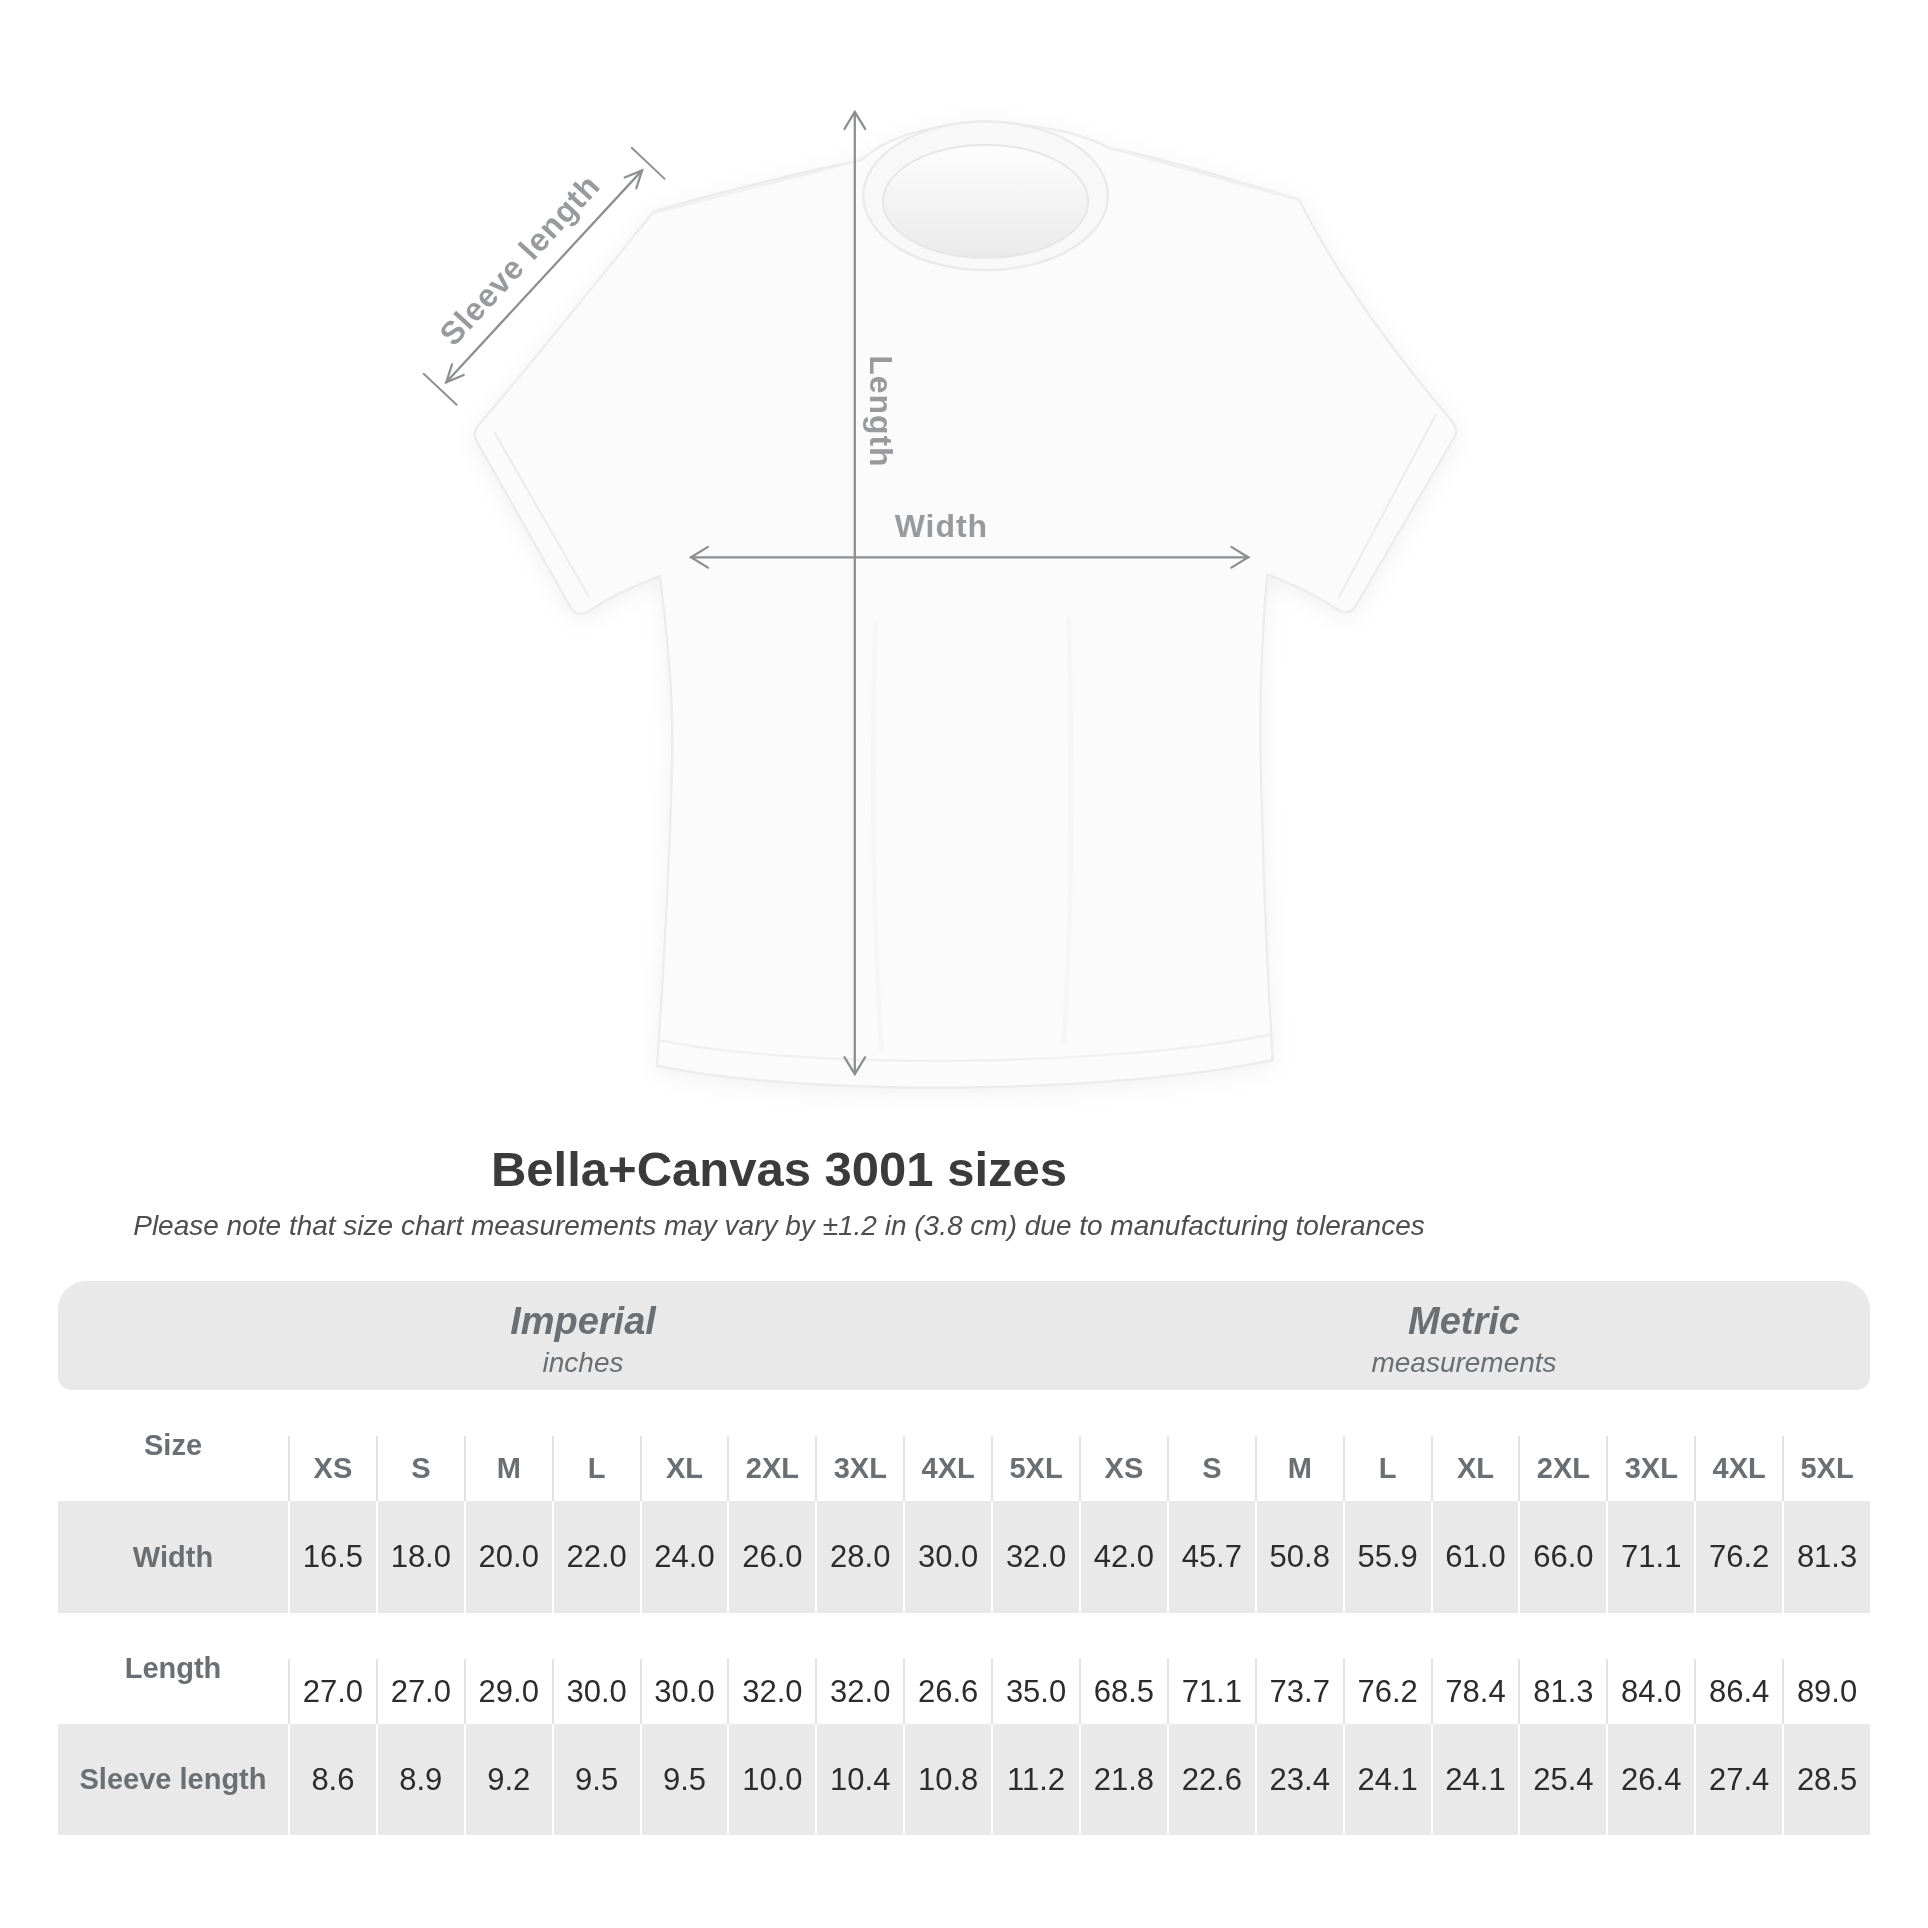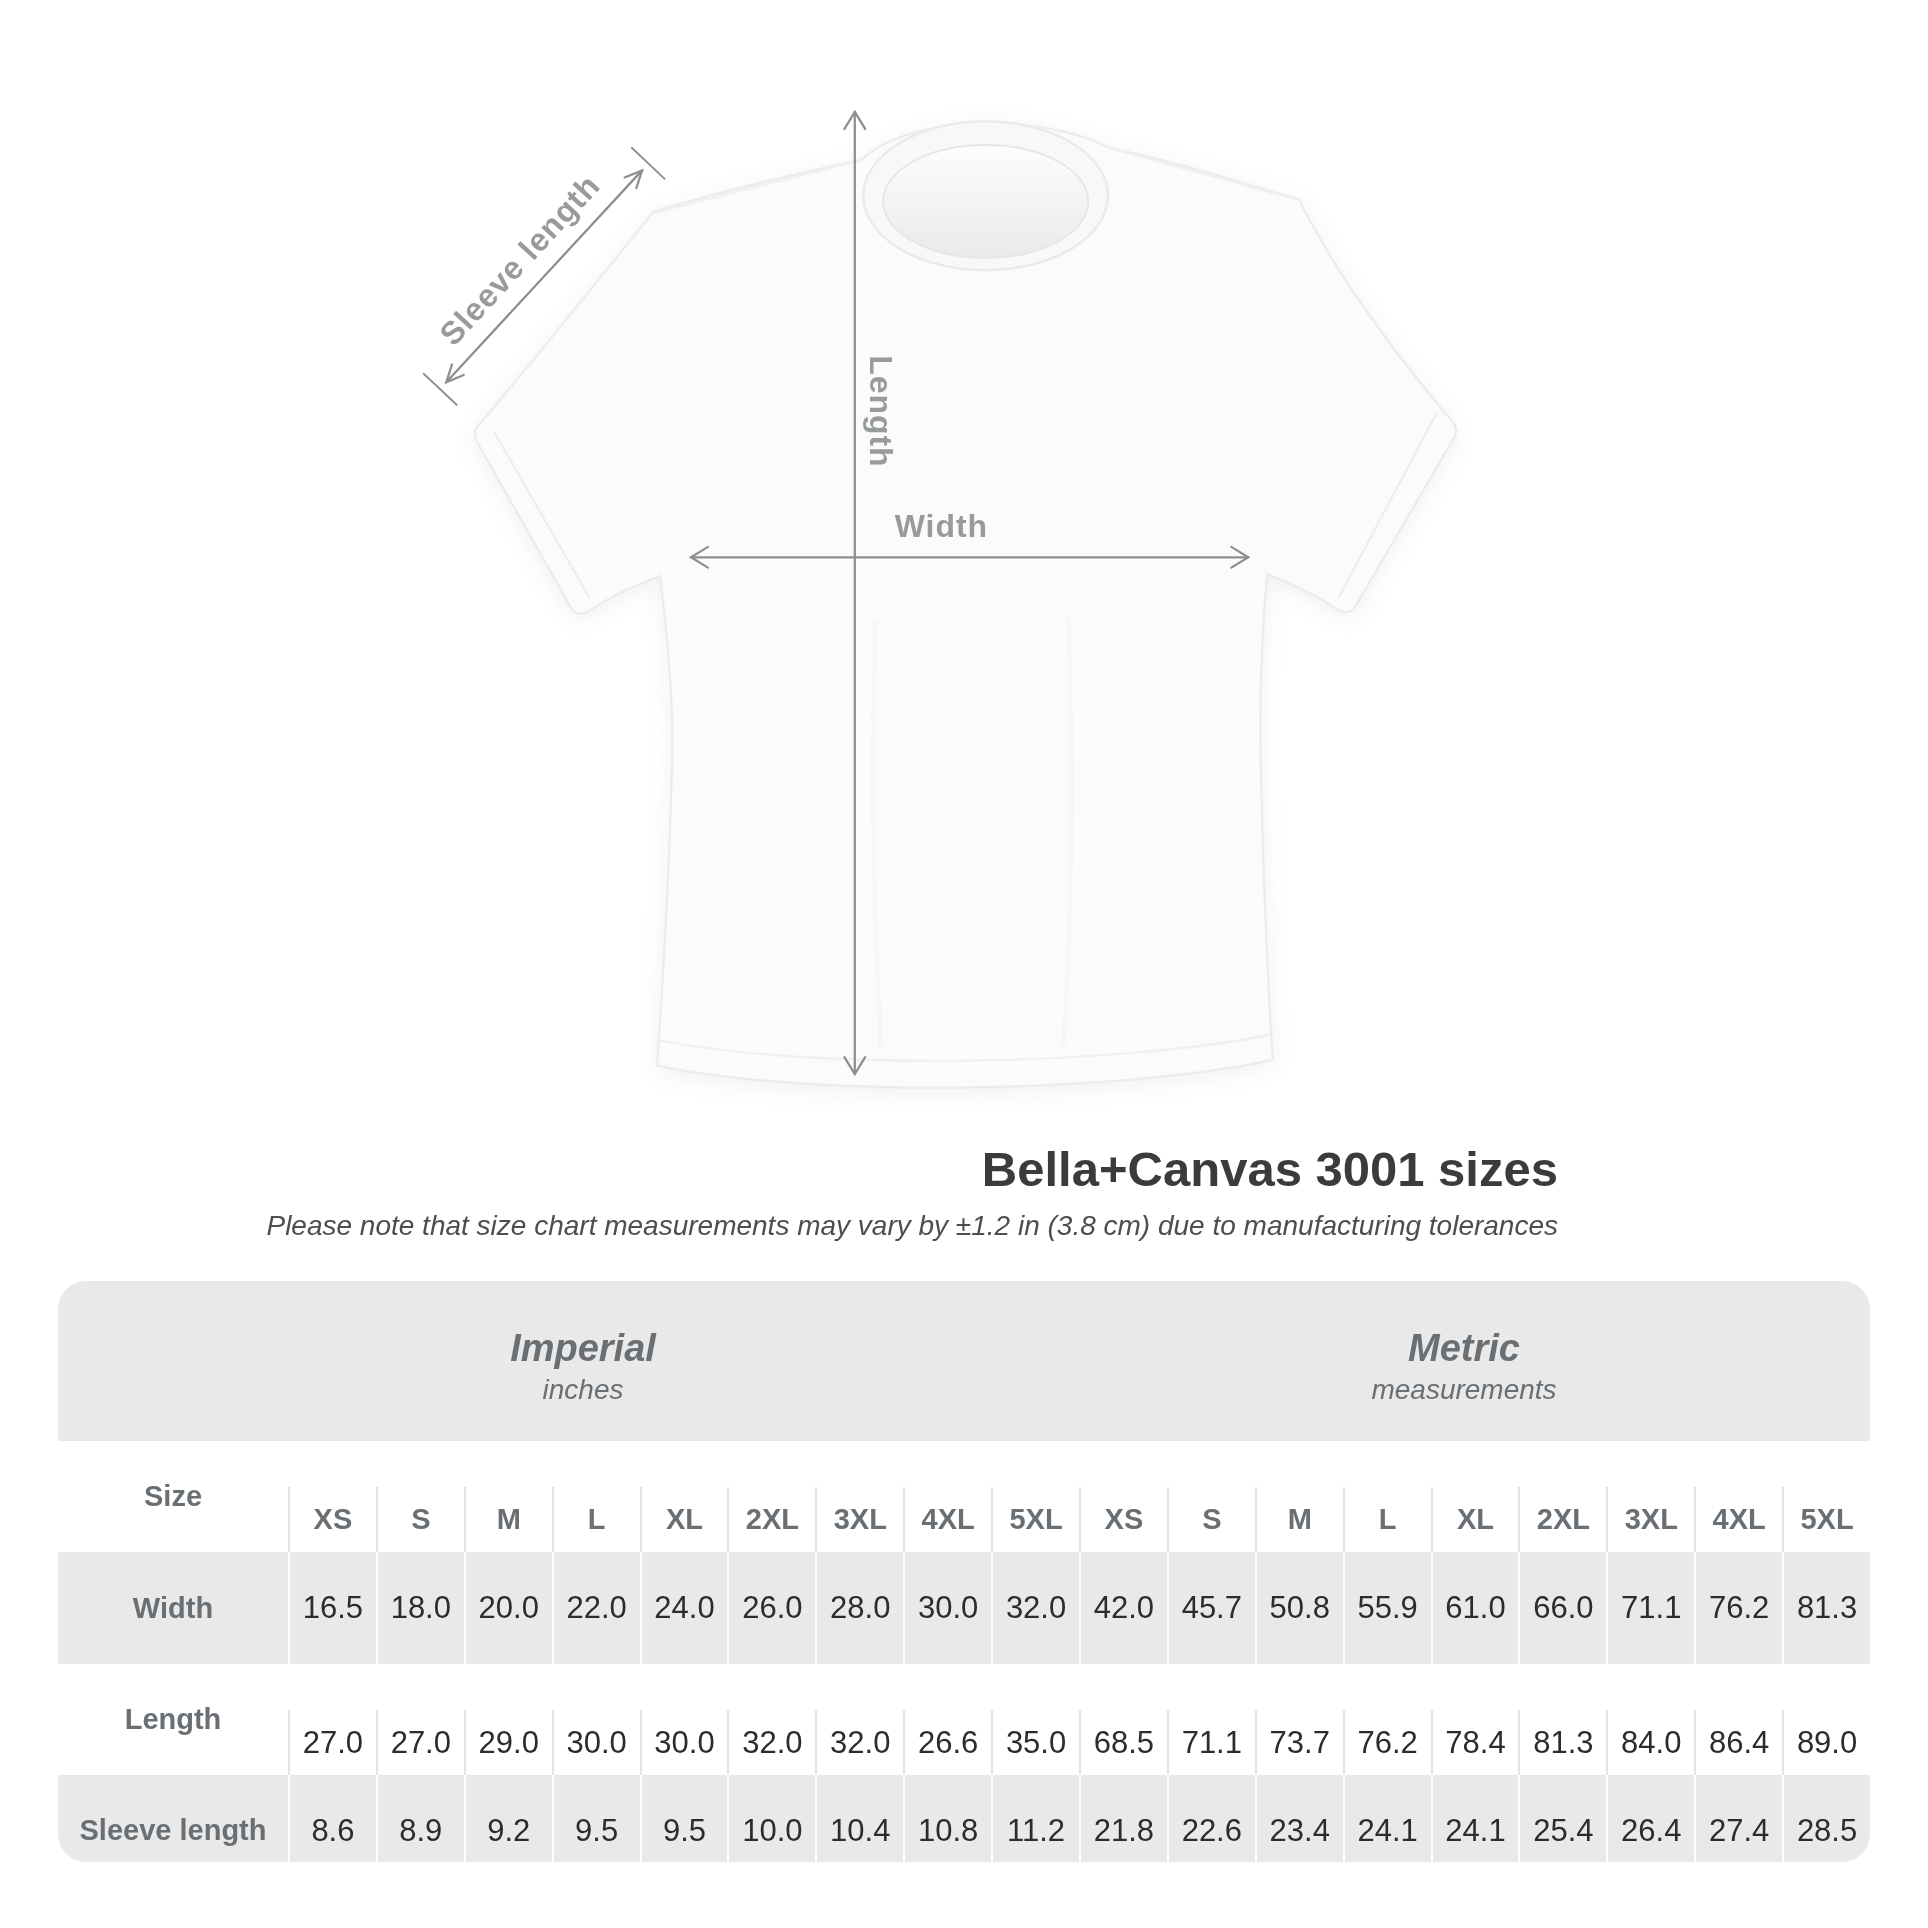--- a/index.html
+++ b/index.html
@@ -20,33 +20,33 @@
     font-family:"Liberation Sans", sans-serif;overflow:hidden;
   }
   .diagram-svg{position:absolute;left:0;top:0;}
   .shirt{filter:drop-shadow(0 5px 12px rgba(0,0,0,0.055));}
   .anno{stroke:var(--anno-line);stroke-width:2.4;fill:none;stroke-linecap:round;}
   .anno-tick{stroke:var(--anno-line);stroke-width:2;fill:none;stroke-linecap:round;}
   .anno-label{
     font-family:"Liberation Sans", sans-serif;font-weight:bold;font-size:34px;
     fill:var(--anno-text);text-anchor:middle;letter-spacing:1px;
   }
-  .heading{position:absolute;left:0;top:1141px;width:1558px;text-align:right;}
+  .heading{position:absolute;left:0;top:1141px;width:1558px;text-align:center;}
   .title{
     margin:0;font-size:49px;font-weight:bold;color:var(--title-text);letter-spacing:0px;
   }
   .subtitle{
     margin:13px 0 0 0;font-size:28px;font-style:italic;color:var(--subtitle-text);
   }
   .size-table{
     position:absolute;left:58px;top:1281px;width:1812px;height:581px;
     border-radius:28px;overflow:hidden;background:#ffffff;
   }
   .band{
-    position:relative;height:160px;background:var(--gray-band);
+    position:relative;height:109px;background:var(--gray-band);border-radius:14px;
   }
   .unit-group{
     position:absolute;top:54%;transform:translate(-50%,-50%);text-align:center;color:var(--head-text);
   }
   .unit-group.imperial{left:525px;}
   .unit-group.metric{left:1406px;text-align:center;}
   .unit-title{font-size:38px;font-weight:bold;font-style:italic;line-height:45px;}
   .unit-sub{font-size:28px;font-style:italic;line-height:38px;}
   .grid{
     display:grid;

